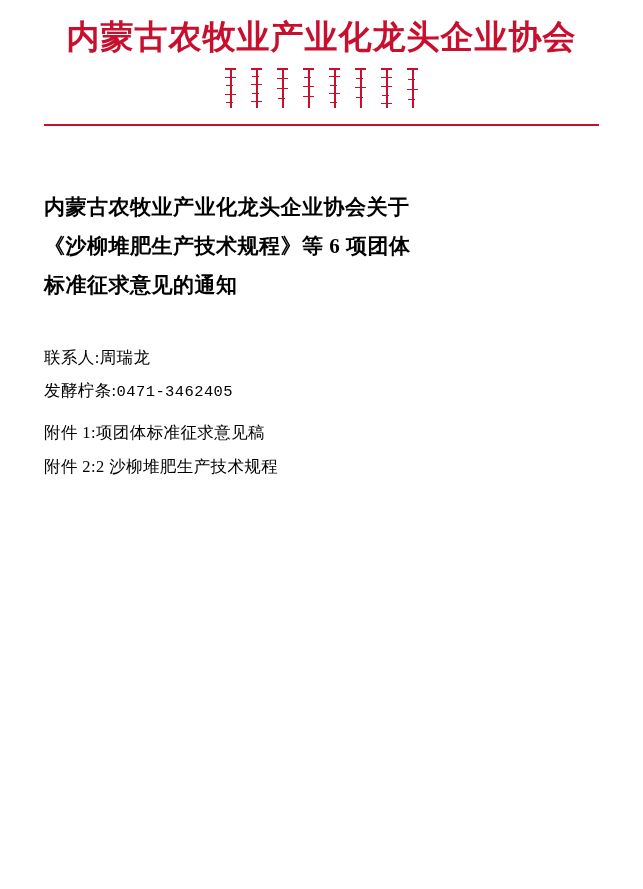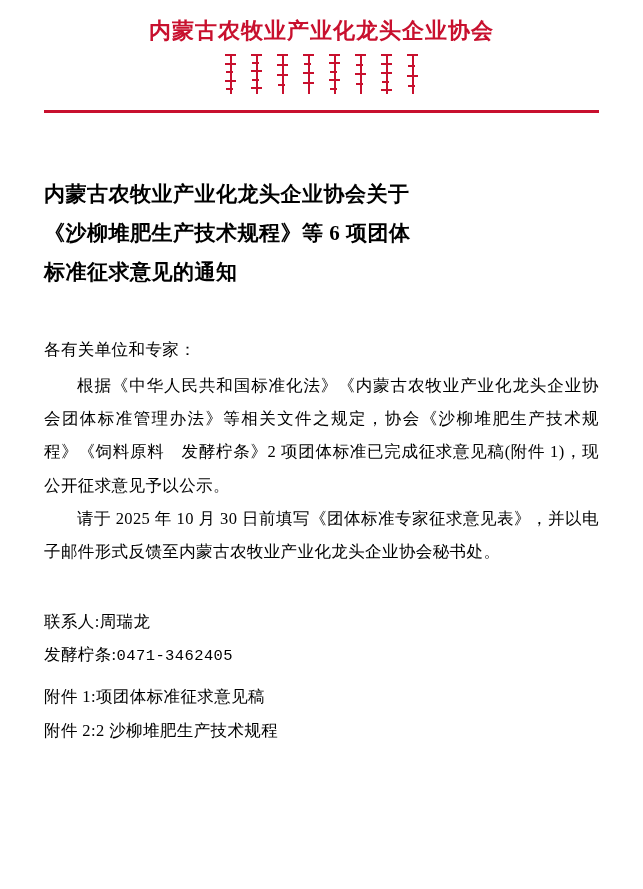--- a/index.html
+++ b/index.html
@@ -26,21 +26,21 @@
 
   
   .letterhead {
     padding-top: 18px;
     text-align: center;
   }
   .letterhead-title {
     color: #c8102e;
     font-family: "Liberation Serif", serif;
     font-weight: bold;
-    font-size: 22px;
+    font-size: 33px;
     letter-spacing: 1px;
     line-height: 1.2;
     white-space: nowrap;
   }
   .letterhead-mongolian {
     margin-top: 10px;
     height: 44px;
     display: flex;
     align-items: flex-start;
     justify-content: center;
@@ -206,25 +206,20 @@
 
     <div class="letterhead-rule"></div>
   </div>
 
   <div class="doc-title">
     <div>内蒙古农牧业产业化龙头企业协会关于</div>
     <div>《沙柳堆肥生产技术规程》等 6 项团体</div>
     <div>标准征求意见的通知</div>
   </div>
 
-  <div class="body-block">
-    <div class="salutation">各有关单位和专家：</div>
-    <p class="para">根据《中华人民共和国标准化法》《内蒙古农牧业产业化龙头企业协会团体标准管理办法》等相关文件之规定，协会《沙柳堆肥生产技术规程》《饲料原料　发酵柠条》2 项团体标准已完成征求意见稿(附件 1)，现公开征求意见予以公示。</p>
-    <p class="para">请于 2025 年 10 月 30 日前填写《团体标准专家征求意见表》，并以电子邮件形式反馈至内蒙古农牧业产业化龙头企业协会秘书处。</p>
-  </div>
 
   <div class="contact-block">
     <div class="contact-line">
       <span>联系人:</span><span>周瑞龙</span>
     </div>
     <div class="contact-line">
       <span>发酵柠条:</span><span class="mono">0471-3462405</span>
     </div>
   </div>
 

